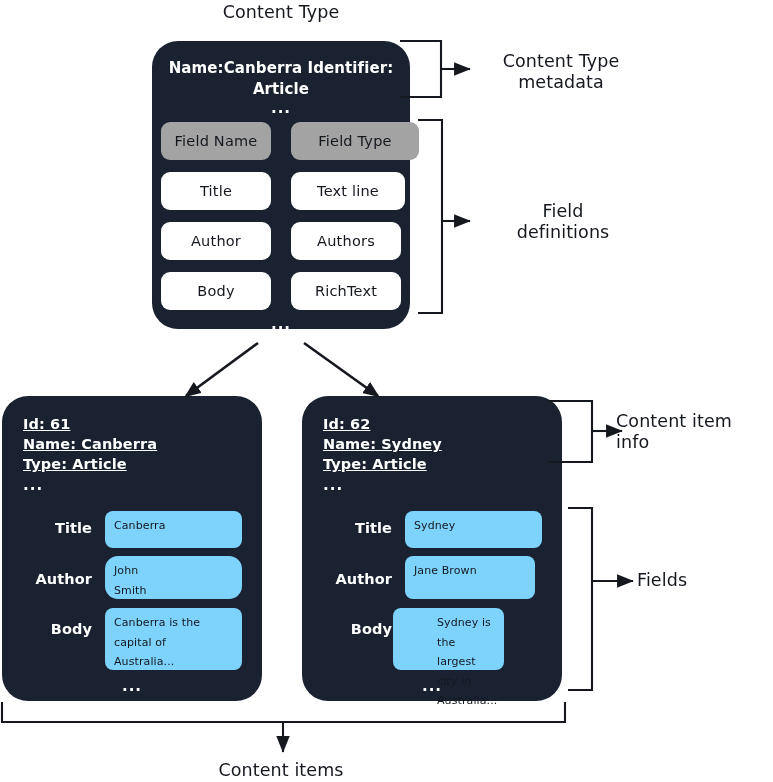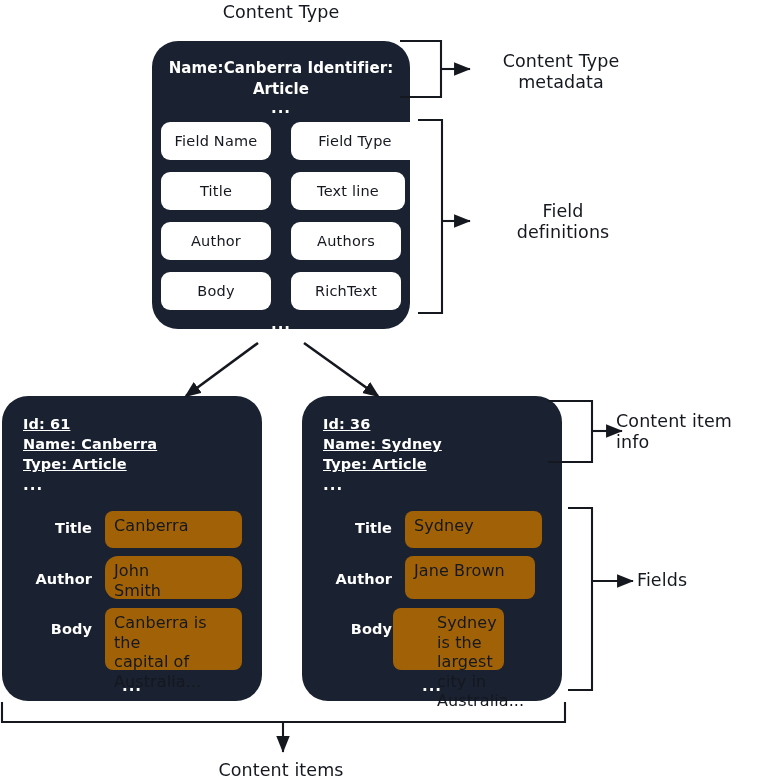--- a/index.html
+++ b/index.html
@@ -60,21 +60,21 @@
     position: absolute;
     border-radius: 9px;
     display: flex;
     align-items: center;
     justify-content: center;
     font-size: 14.5px;
     color: #15181f;
     box-sizing: border-box;
     letter-spacing: .2px;
   }
-  .chip.header { background: #ffffff; }
+  .chip.header { background: #a3a3a3; }
   .chip.plain  { background: #ffffff; }
 
   
   .ci-info {
     position: absolute;
     color: #ffffff;
     font-size: 14.5px;
     font-weight: bold;
     line-height: 20px;
     white-space: pre-line;
@@ -84,24 +84,24 @@
   .fld-label {
     position: absolute;
     color: #ffffff;
     font-size: 14.5px;
     font-weight: bold;
     text-align: right;
     letter-spacing: .1px;
   }
   .fld-box {
     position: absolute;
-    background: #a16207;
+    background: #7dd3fc;
     border-radius: 8px;
     box-sizing: border-box;
-    font-size: 16px;
+    font-size: 11px;
     color: #15181f;
     line-height: 19.5px;
     padding: 5px 8px 5px 9px;
     letter-spacing: .1px;
   }
 
   svg.overlay {
     position: absolute;
     left: 0; top: 0;
     width: 773px;
@@ -153,21 +153,21 @@
   <div class="fld-label" style="left:20px; top:225px; width:70px;">Body</div>
   <div class="fld-box" style="left:103px; top:212px; width:137px; height:62px; white-space:pre-line;">Canberra is the
 capital of
 Australia...</div>
 
   <div class="dots" style="left:0; right:0; text-align:center; top:283px;">...</div>
 </div>
 
 <div class="card" style="left:302px; top:396px; width:260px; height:305px;">
 
-  <div class="ci-info" style="left:21px; top:18px;">Id: 36
+  <div class="ci-info" style="left:21px; top:18px;">Id: 62
 Name: Sydney
 Type: Article</div>
   <div class="dots" style="left:21px; top:82px;">...</div>
 
   <div class="fld-label" style="left:20px; top:124px; width:70px;">Title</div>
   <div class="fld-box" style="left:103px; top:115px; width:137px; height:37px;">Sydney</div>
 
   <div class="fld-label" style="left:20px; top:175px; width:70px;">Author</div>
   <div class="fld-box" style="left:103px; top:160px; width:130px; height:43px; white-space:pre-line;">Jane Brown</div>
 

